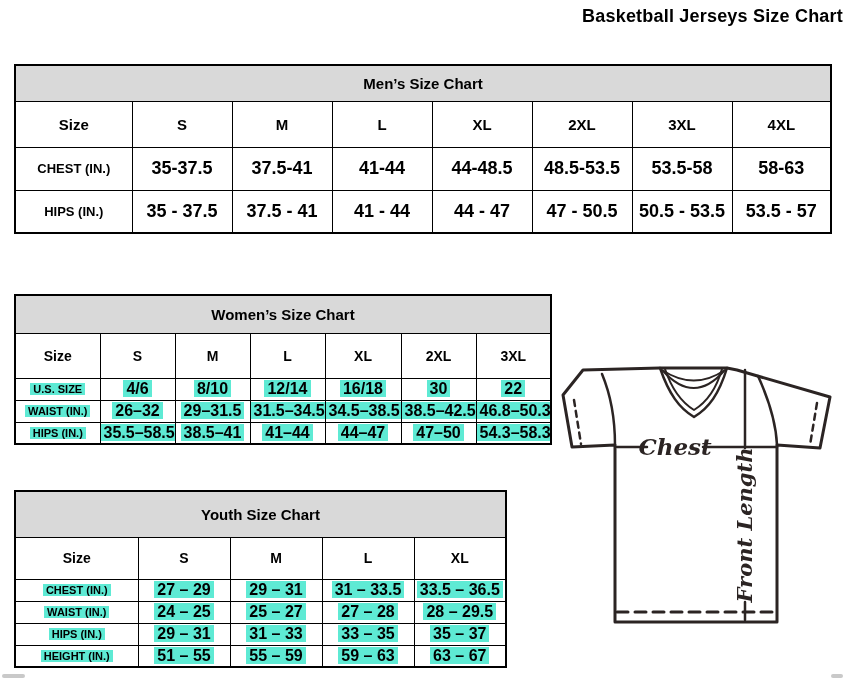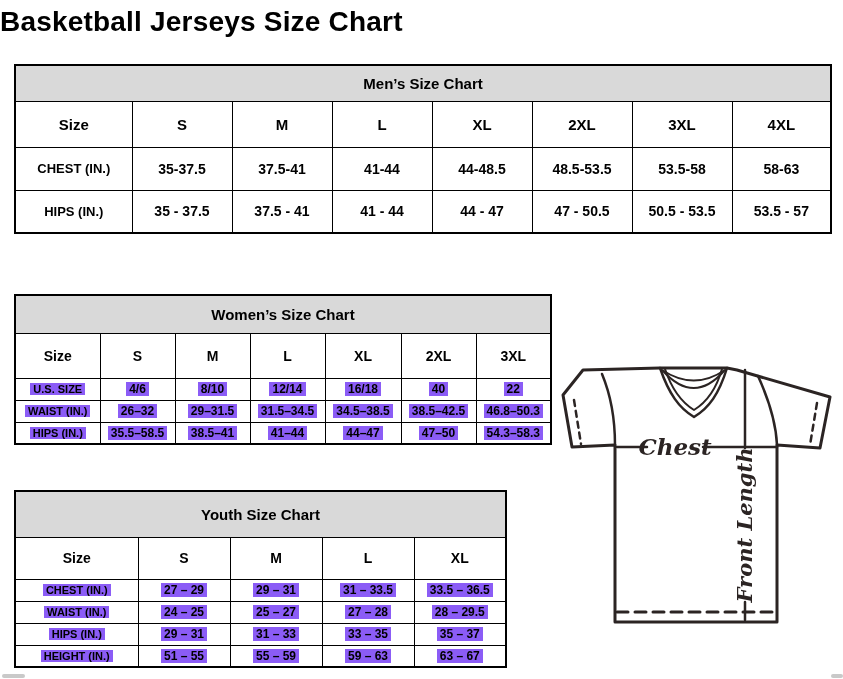--- a/index.html
+++ b/index.html
@@ -1,46 +1,46 @@
 <!DOCTYPE html>
 <html><head>
 <meta charset="utf-8">
 <style>
   html,body{margin:0;padding:0;background:#ffffff;}
   #canvas{position:relative;width:843px;height:679px;background:#ffffff;overflow:hidden;
           font-family:"Liberation Sans",sans-serif;color:#000;}
-  .page-title{position:absolute;left:0;top:6px;width:843px;text-align:left;
-              font-size:28px;font-weight:bold;letter-spacing:.2px;}
+  .page-title{position:absolute;left:0;top:6px;width:843px;text-align:right;
+              font-size:18px;font-weight:bold;letter-spacing:.2px;}
   table.size-table{position:absolute;border-collapse:collapse;table-layout:fixed;
                    border:2px solid #000;background:#fff;}
   table.size-table th,table.size-table td{border:1px solid #000;text-align:center;
                    vertical-align:middle;font-weight:bold;padding:0;overflow:hidden;white-space:nowrap;}
   td.band-cell{background:#d9d9d9;font-size:15px;}
   
   .men{left:14px;top:64px;width:816px;}
   .men tr.band{height:36px;margin-top:7px;}
   .men tr.cols{height:46px;}
   .men tr.vals{height:43px;}
   .men th.col{font-size:15px;}
   .men th.rlabel{font-size:13px;}
-  .men td.val{font-size:14px;}
+  .men td.val{font-size:18px;}
   
   .women{left:14px;top:294px;width:536px;}
   .women tr.band{height:38px;}
   .women tr.cols{height:45px;}
   .women tr.vals{height:22px;}
   
   .youth{left:14px;top:490px;width:491px;border-radius:16px;}
   .youth tr.band{height:46px;}
   .youth tr.cols{height:42px;}
   .youth tr.vals{height:22px;}
   .women th.col,.youth th.col{font-size:14px;}
   .women th.rlabel,.youth th.rlabel{font-size:11px;}
-  .women td.val,.youth td.val{font-size:12px;}
-  .hl{background:#8b5cf6;padding:0 3px;}
+  .women td.val,.youth td.val{font-size:16px;}
+  .hl{background:#5eead4;padding:0 3px;}
   
   #jersey{position:absolute;left:555px;top:358px;}
   #jersey path,#jersey line{fill:none;stroke:#2b2423;stroke-linejoin:round;stroke-linecap:round;}
   #jersey text{fill:#2b2423;font-family:"DejaVu Serif",serif;font-style:italic;font-weight:bold;}
   
   .sb-frag{position:absolute;height:4px;background:#c9c9c9;border-radius:2px;}
   #sb-left{left:2px;top:674px;width:23px;}
   #sb-right{left:831px;top:674px;width:12px;}
 </style>
 </head>
@@ -120,21 +120,21 @@
           <th class="col">XL</th>
           <th class="col">2XL</th>
           <th class="col">3XL</th>
         </tr>
         <tr class="vals">
           <th class="rlabel"><span class="hl">U.S. SIZE</span></th>
           <td class="val"><span class="hl">4/6</span></td>
           <td class="val"><span class="hl">8/10</span></td>
           <td class="val"><span class="hl">12/14</span></td>
           <td class="val"><span class="hl">16/18</span></td>
-          <td class="val"><span class="hl">40</span></td>
+          <td class="val"><span class="hl">30</span></td>
           <td class="val"><span class="hl">22</span></td>
         </tr>
         <tr class="vals">
           <th class="rlabel"><span class="hl">WAIST (IN.)</span></th>
           <td class="val"><span class="hl">26–32</span></td>
           <td class="val"><span class="hl">29–31.5</span></td>
           <td class="val"><span class="hl">31.5–34.5</span></td>
           <td class="val"><span class="hl">34.5–38.5</span></td>
           <td class="val"><span class="hl">38.5–42.5</span></td>
           <td class="val"><span class="hl">46.8–50.3</span></td>

